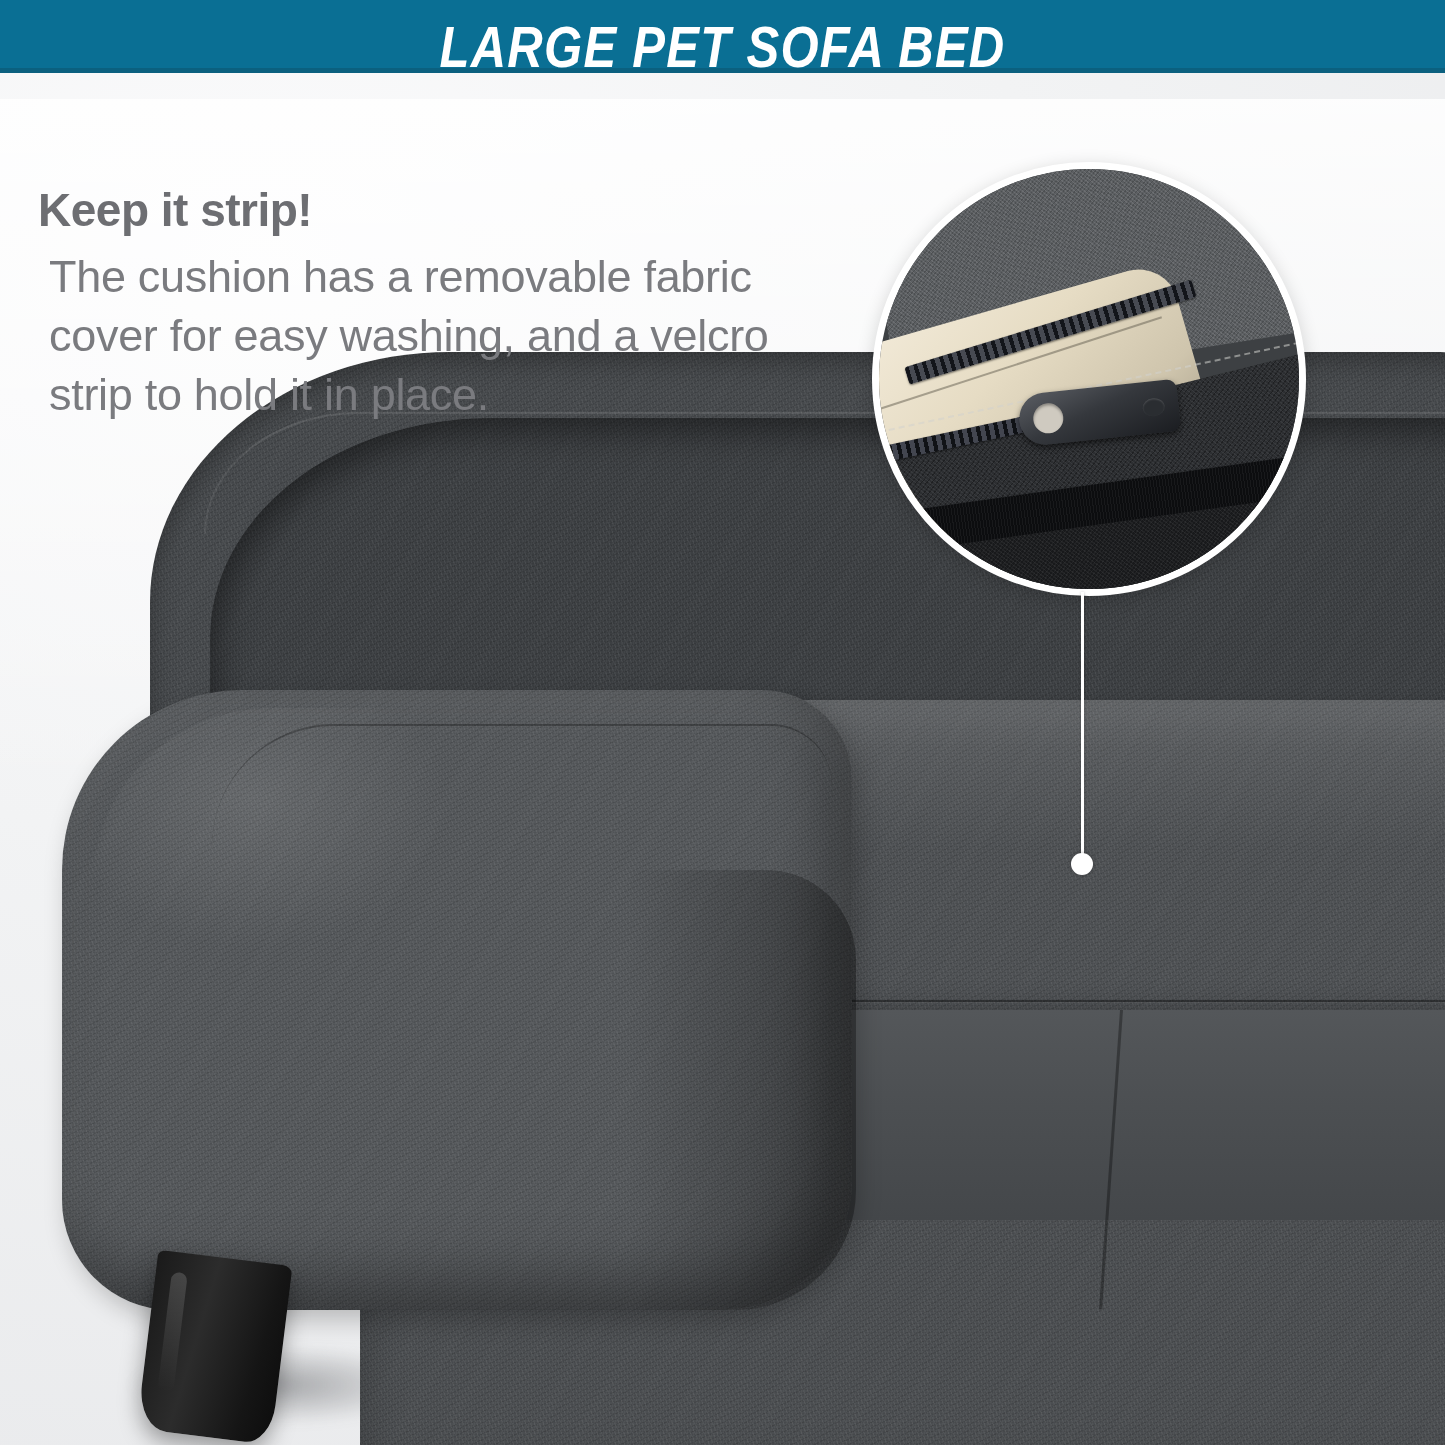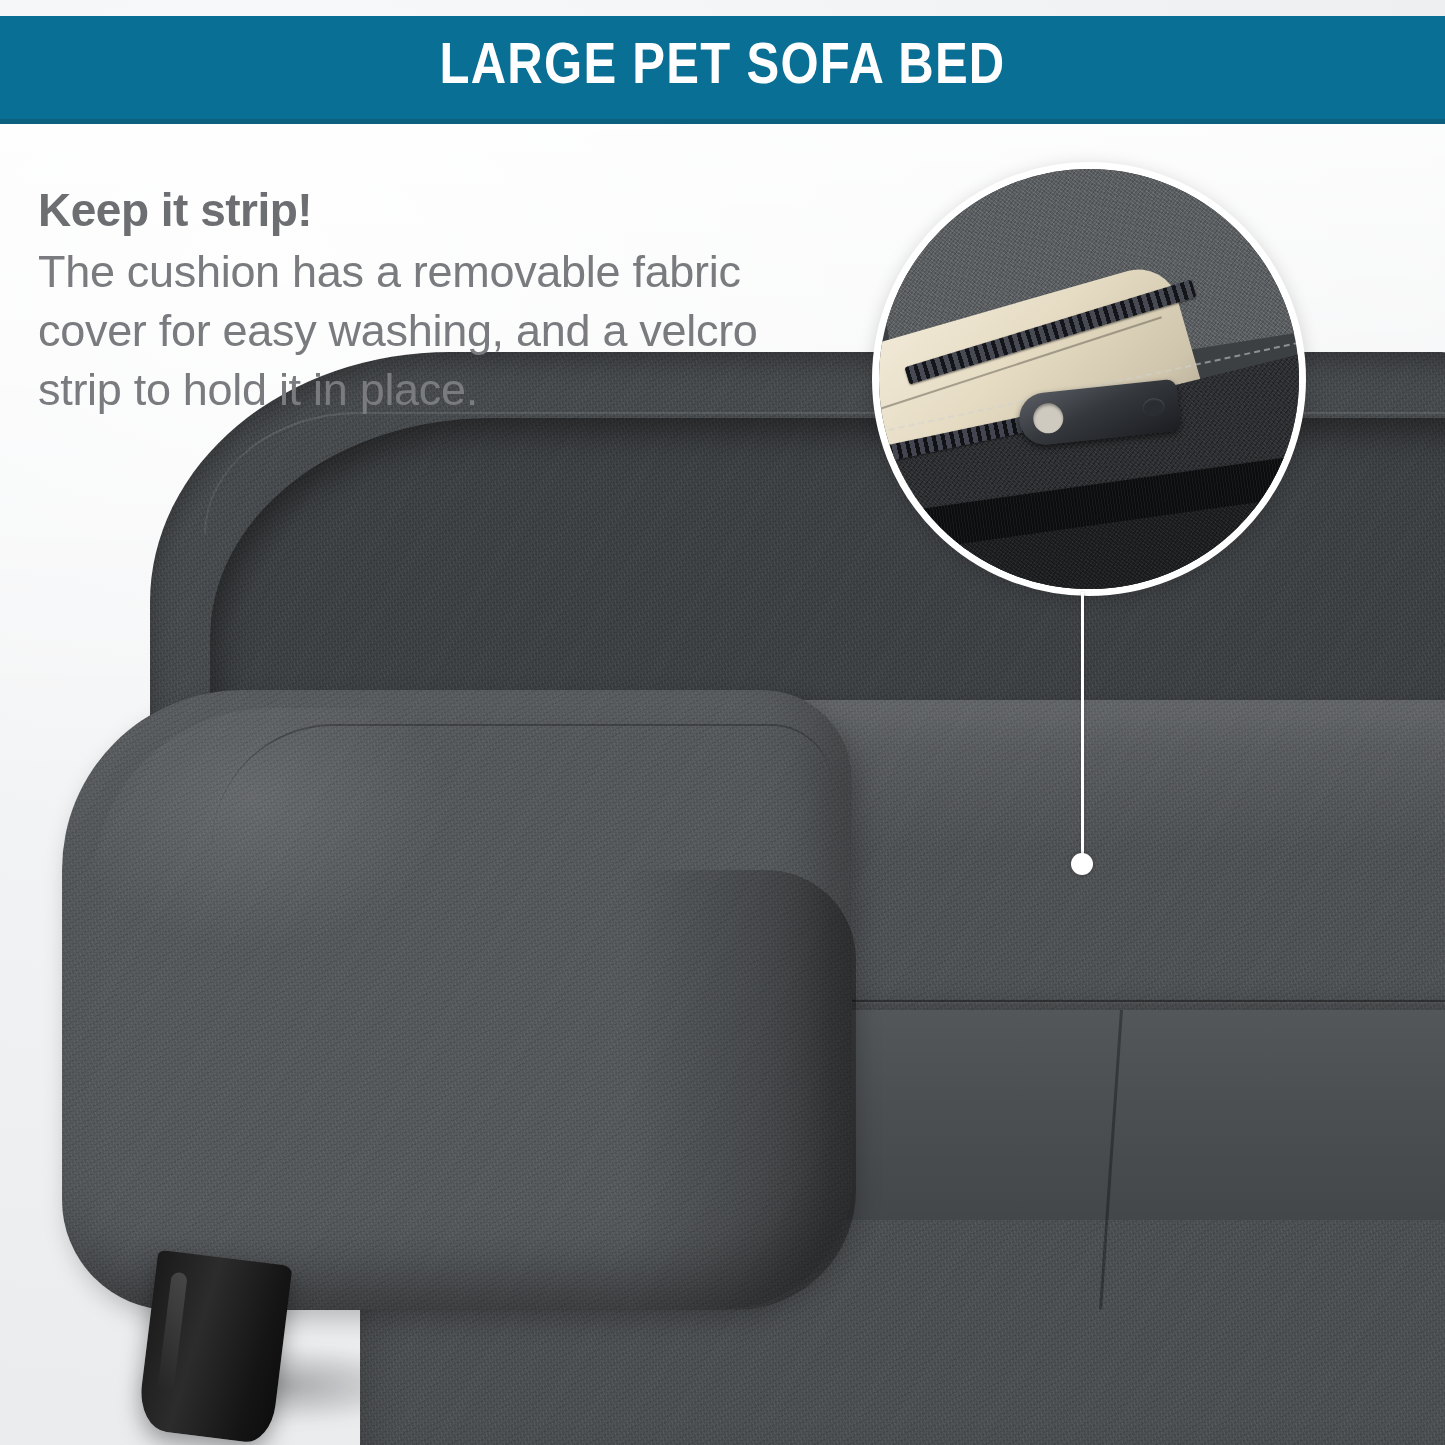--- a/index.html
+++ b/index.html
@@ -29,25 +29,26 @@
   .bg-sheen {
     position: absolute;
     left: 0; right: 0; top: 99px; height: 700px;
     background: linear-gradient(180deg, rgba(255,255,255,0.85) 0%, rgba(255,255,255,0.0) 100%);
     pointer-events: none;
   }
 
   
   .banner {
     position: absolute;
-    left: 0; top: 16px;
+    left: 0; top: 0;
     width: 1445px;
-    height: 108px;
+    height: 73px;
     background: #0a6f94;
     box-sizing: border-box;
+    font-style: italic;
   }
   .banner-rule {
     position: absolute;
     left: 0; bottom: 0;
     width: 100%;
     height: 5px;
     background: #0b607f;
   }
   .banner-title {
     position: absolute;
@@ -75,21 +76,21 @@
   }
   .copy-heading {
     margin: 0 0 6px 0;
     font-size: 46px;
     font-weight: bold;
     color: #6d6e72;
     letter-spacing: -0.5px;
     line-height: 1.08;
   }
   .copy-body {
-    margin: 0;
+    margin: 11px;
     font-size: 45px;
     font-weight: 400;
     color: #7a7b7f;
     line-height: 1.32;
     letter-spacing: -0.3px;
   }
 
   
   .sofa {
     position: absolute;

